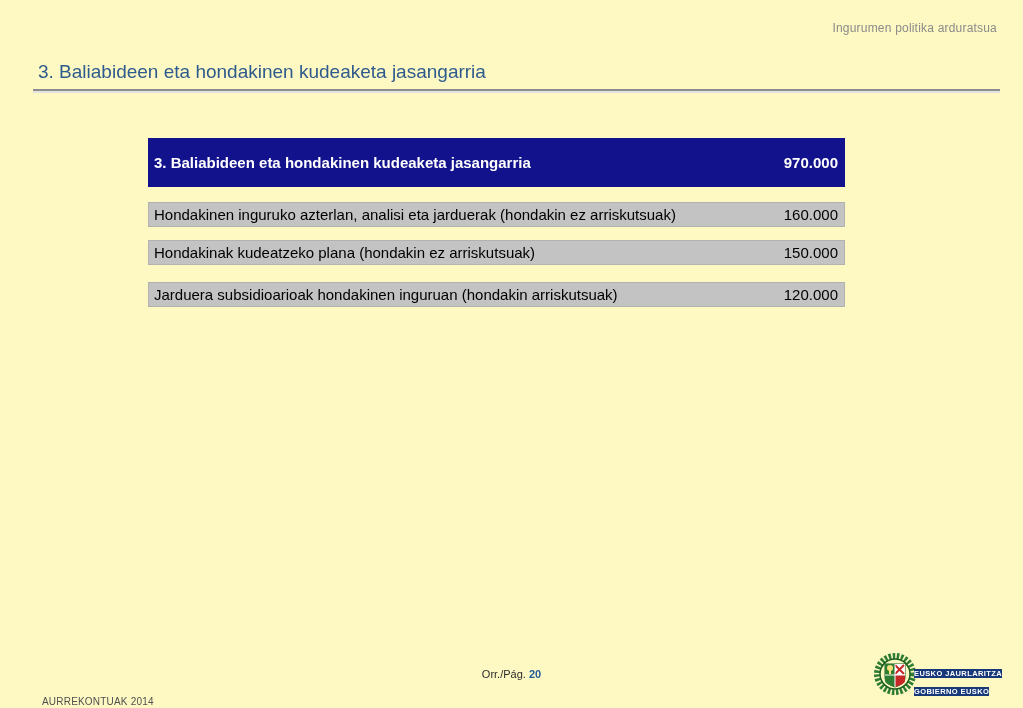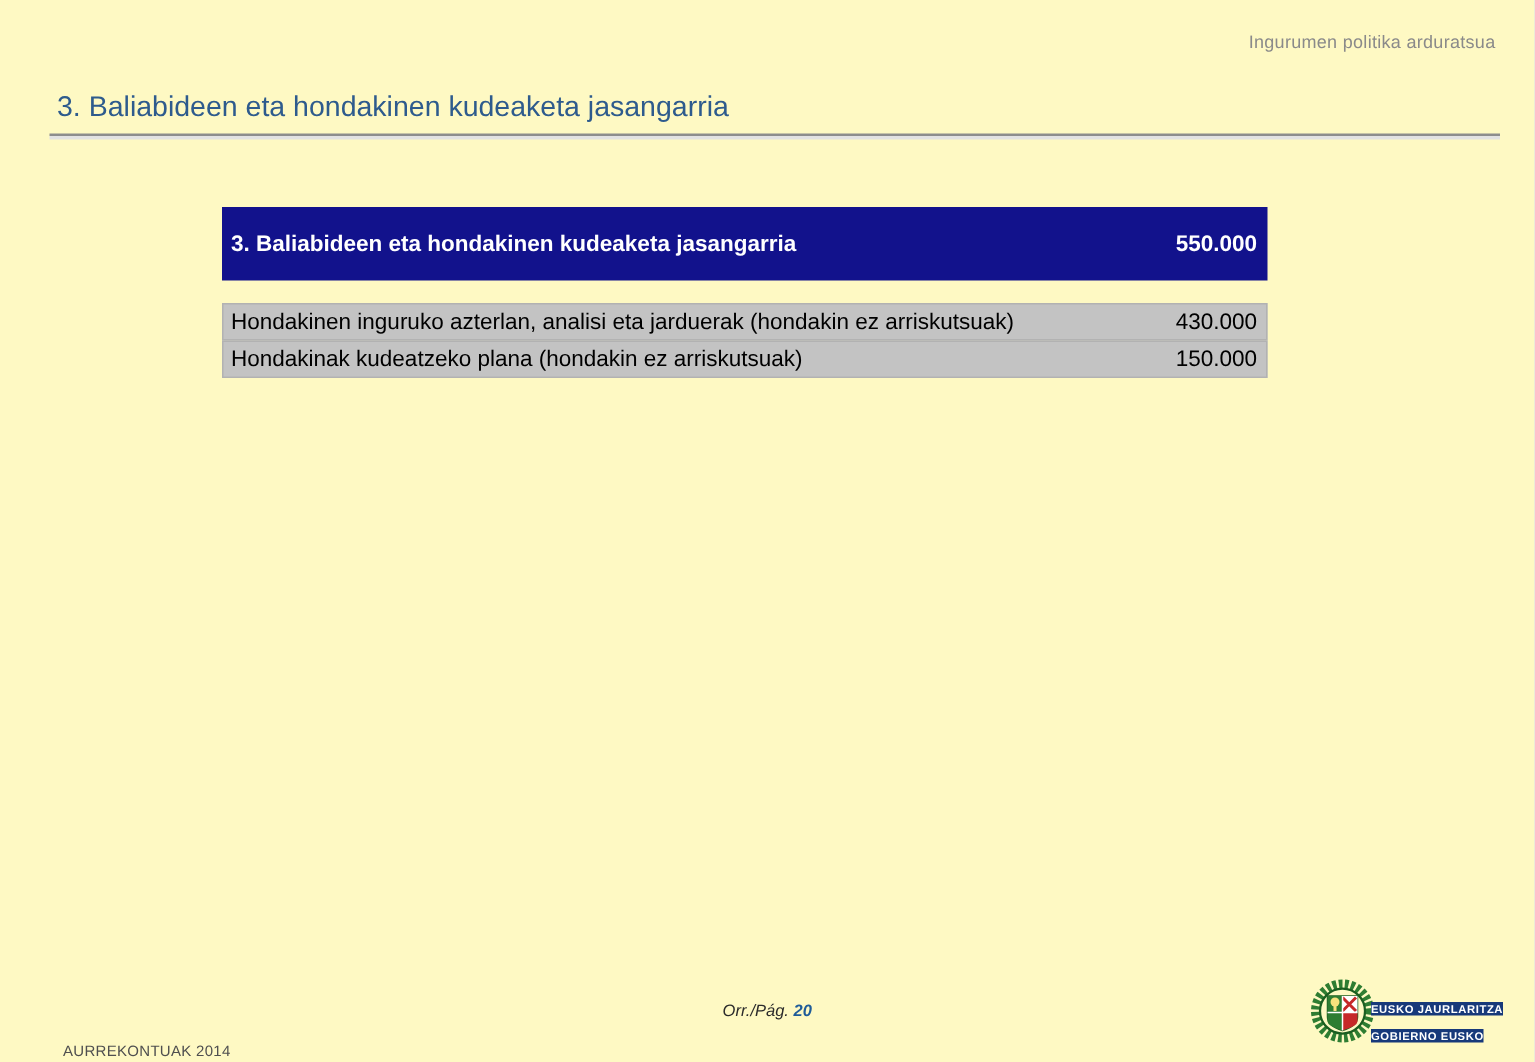--- a/index.html
+++ b/index.html
@@ -32,31 +32,31 @@
     padding:0 7px 0 6px;box-sizing:border-box;
   }
   .trow{
     height:25px;background:#c3c3c3;color:#000000;
     border:1px solid #b2b2b2;
     display:flex;align-items:center;justify-content:space-between;
     font-size:15px;
     padding:0 6px 0 5px;box-sizing:border-box;
   }
   .trow.r1{margin-top:15px;}
-  .trow.r2{}
+  .trow.r2{margin-top:13px;}
   .trow.r3{margin-top:17px;}
   .val{white-space:nowrap;}
 
   .footer-left{
     position:absolute;left:42px;top:696px;
     font-size:10px;color:#4f4f4f;letter-spacing:0.2px;
   }
   .footer-center{
     position:absolute;left:0;top:668px;width:1023px;
-    text-align:center;font-size:11px;color:#2b2b2b;font-style:italic;
+    text-align:center;font-size:11px;color:#2b2b2b;
   }
   .footer-center .pagenum{color:#1f5c99;font-weight:bold;}
 
   .logo{position:absolute;right:14px;top:650px;width:136px;height:48px;}
   .logo .emblem{position:absolute;left:0;top:2px;}
   .logo .bars{position:absolute;left:41px;top:12px;width:95px;}
   .logo .bar{
     background:#17397a;color:#ffffff;
     font-size:7.5px;font-weight:bold;letter-spacing:0.4px;
     height:12px;line-height:12px;
@@ -71,33 +71,37 @@
 
   <div class="hdr-right">Ingurumen politika arduratsua</div>
 
   <h1 class="title">3. Baliabideen eta hondakinen kudeaketa jasangarria</h1>
 
   <div class="rule"></div>
 
   <div class="table">
     <div class="thead">
       <span class="lbl">3. Baliabideen eta hondakinen kudeaketa jasangarria</span>
-      <span class="val">550.000</span>
+      <span class="val">970.000</span>
     </div>
 
     <div class="trow r1">
       <span class="lbl">Hondakinen inguruko azterlan, analisi eta jarduerak (hondakin ez arriskutsuak)</span>
-      <span class="val">430.000</span>
+      <span class="val">160.000</span>
     </div>
 
     <div class="trow r2">
       <span class="lbl">Hondakinak kudeatzeko plana (hondakin ez arriskutsuak)</span>
       <span class="val">150.000</span>
     </div>
 
+    <div class="trow r3">
+      <span class="lbl">Jarduera subsidioarioak hondakinen inguruan (hondakin arriskutsuak)</span>
+      <span class="val">120.000</span>
+    </div>
   </div>
 
   <div class="footer-left">AURREKONTUAK 2014</div>
 
   <div class="footer-center">
     <span>Orr./Pág.</span>
     <span class="pagenum">20</span>
   </div>
 
   <div class="logo">

